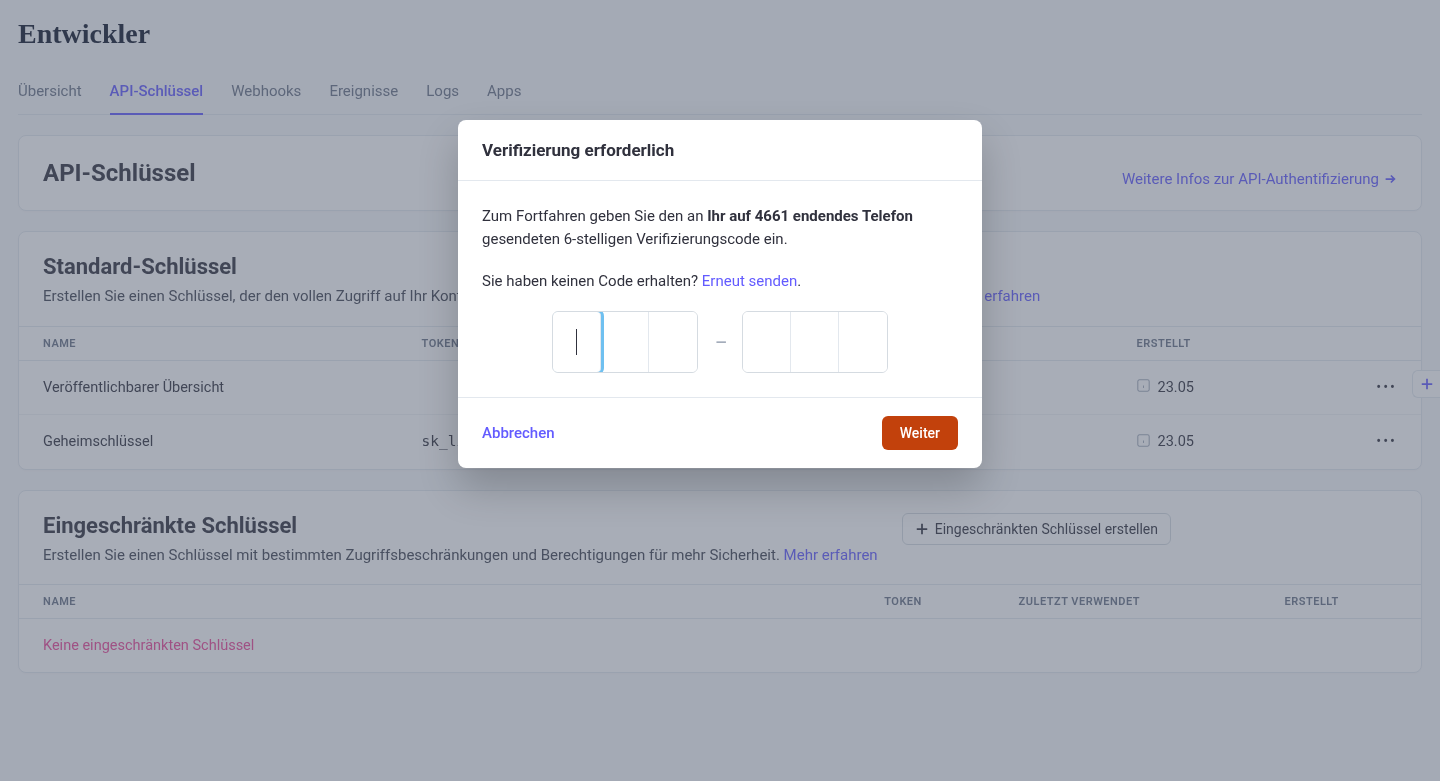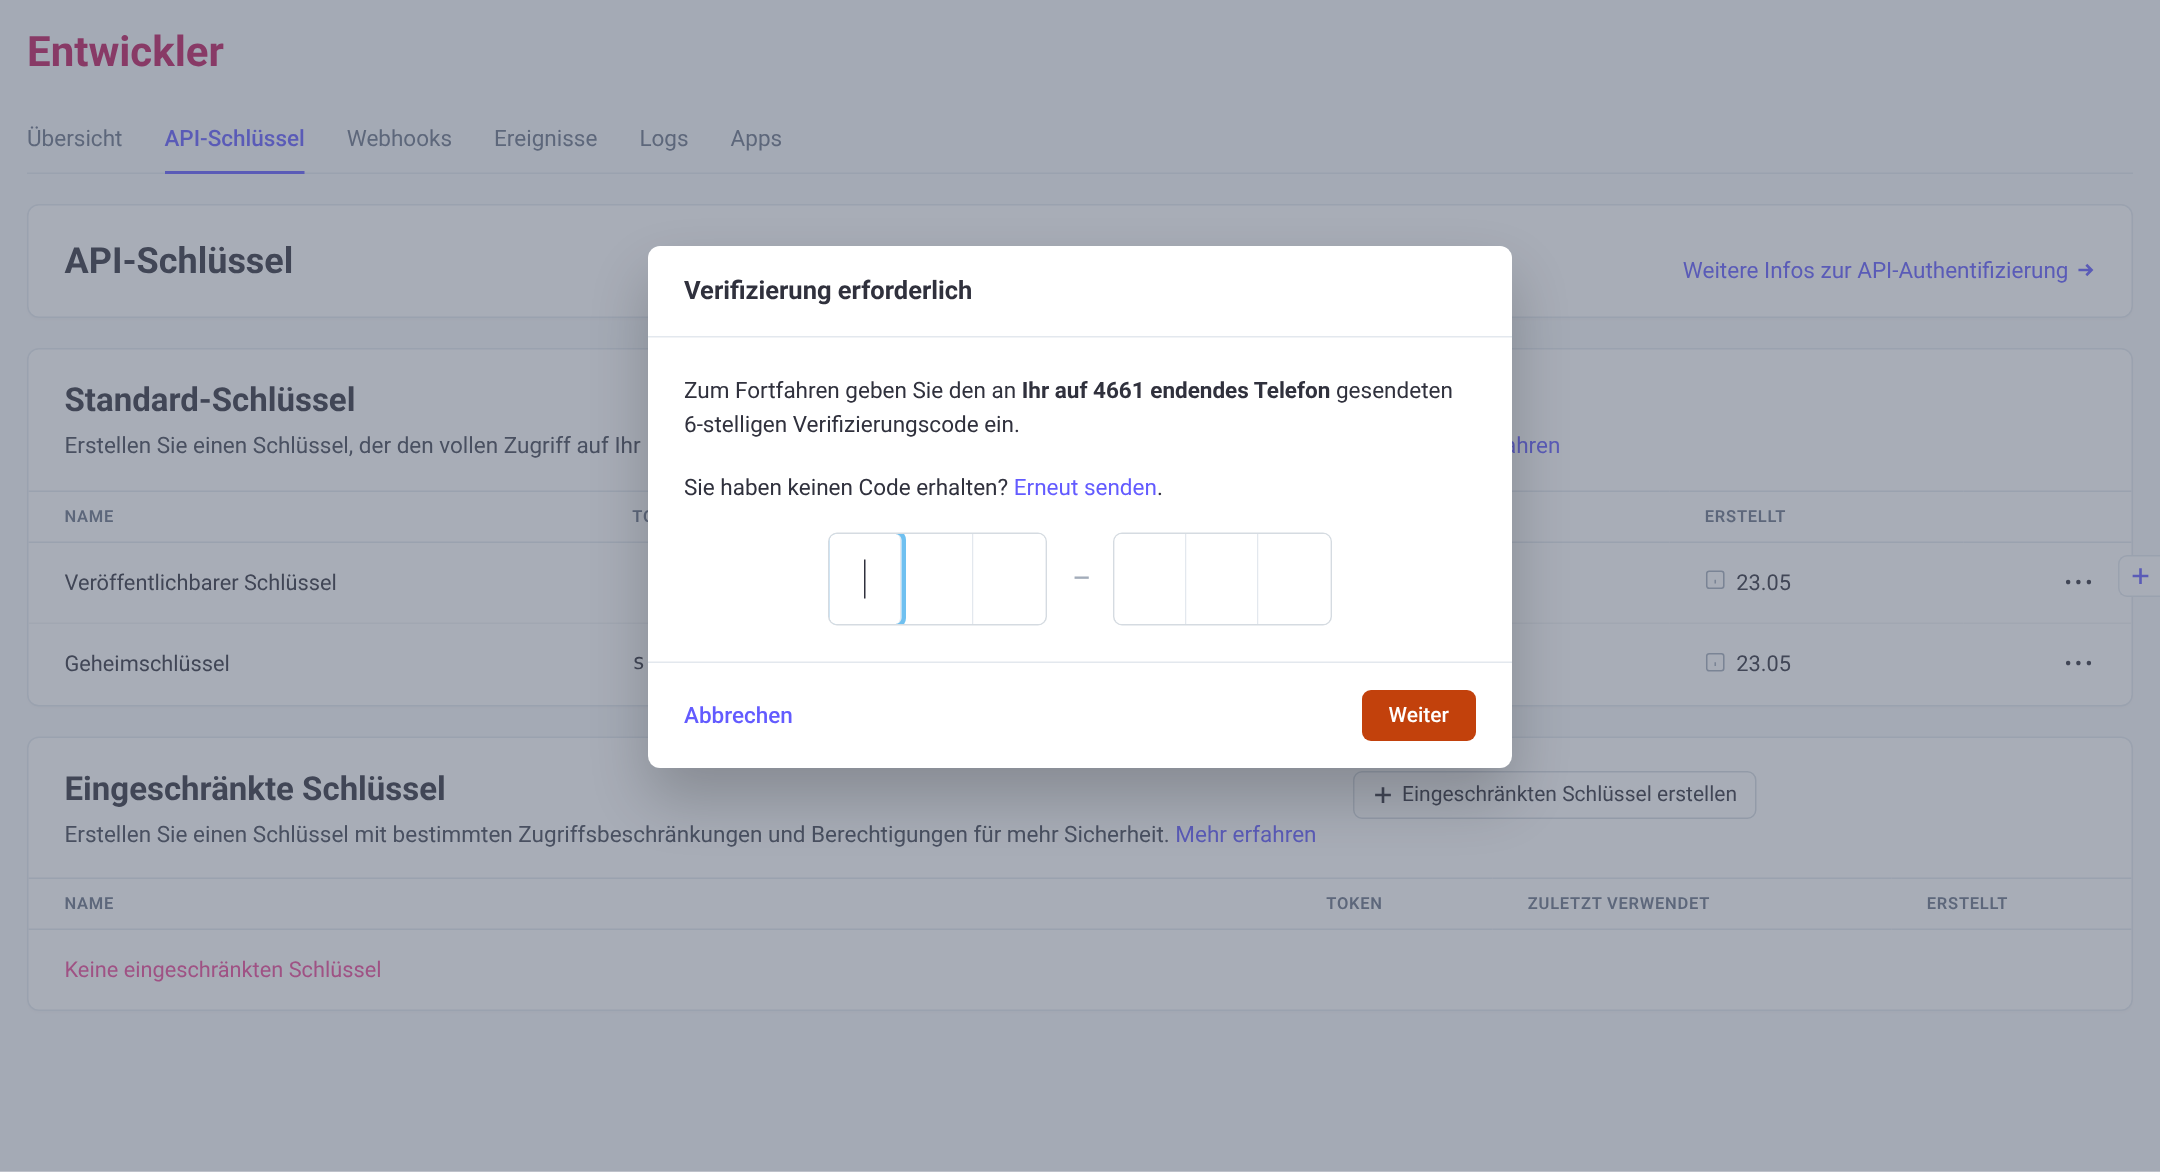--- a/index.html
+++ b/index.html
@@ -1,18 +1,18 @@
 <!DOCTYPE html>
 <html><head>
   <meta charset="utf-8">
   <style>
     * { margin: 0; padding: 0; box-sizing: border-box; font-family: -apple-system, BlinkMacSystemFont, "Segoe UI", Roboto, sans-serif; }
     body { background: #f7f8fa; color: #30313d; width: 1440px; height: 781px; overflow: hidden; position: relative; }
     .container { padding: 18px; }
-    .page-title { font-size: 28px; font-weight: 700; color: #be185d; margin-bottom: 24px; }
+    .page-title { font-size: 28px; font-weight: 700; color: #0f172a; margin-bottom: 24px; font-family: Liberation Serif, serif; }
     .tabs { display: flex; gap: 28px; border-bottom: 1px solid #e3e8ee; margin-bottom: 20px; }
     .tab { padding: 8px 0 14px 0; font-size: 15px; color: #697386; cursor: pointer; position: relative; }
     .tab.active { color: #635bff; font-weight: 500; }
     .tab.active::after { content: ""; position: absolute; left: 0; right: 0; bottom: -1px; height: 2px; background: #635bff; }
     .card { background: #fff; border: 1px solid #e3e8ee; border-radius: 8px; margin-bottom: 20px; box-shadow: 0 1px 2px rgba(0,0,0,0.02); }
     .card-header { padding: 22px 24px; display: flex; justify-content: space-between; align-items: center; }
     .card-header h2 { font-size: 24px; font-weight: 700; color: #30313d; }
     .link { color: #635bff; text-decoration: none; cursor: pointer; }
     .link-arrow { display: inline-flex; align-items: center; gap: 4px; font-size: 15px; margin-top: 12px; }
     .section-head { padding: 22px 24px 18px 24px; display: flex; justify-content: flex-start; align-items: flex-start; gap: 24px; }
@@ -23,21 +23,21 @@
     .table { width: 100%; border-collapse: collapse; }
     .table th { text-align: left; padding: 10px 24px; font-size: 11px; letter-spacing: 0.5px; font-weight: 600; color: #697386; text-transform: uppercase; border-top: 1px solid #e3e8ee; border-bottom: 1px solid #e3e8ee; }
     .table td { padding: 18px 24px; font-size: 14.5px; color: #30313d; border-bottom: 1px solid #f1f2f4; vertical-align: top; }
     .table tr:last-child td { border-bottom: none; }
     .token { font-family: "Menlo", "Consolas", monospace; font-size: 13px; color: #414552; }
     .actions { text-align: right; color: #8792a2; letter-spacing: 2px; cursor: pointer; }
     .info-icon { display: inline-block; vertical-align: middle; color: #a3acba; margin-right: 8px; }
     .empty-row td { color: #ec4899; }
     
     .overlay { position: absolute; inset: 0; background: rgba(82,92,112,0.5); display: flex; align-items: flex-start; justify-content: center; padding-top: 120px; }
-    .modal { width: 576px; background: #fff; border-radius: 8px; box-shadow: 0 20px 40px rgba(0,0,0,0.2); overflow: hidden; margin-top: 44px; }
+    .modal { width: 524px; background: #fff; border-radius: 8px; box-shadow: 0 20px 40px rgba(0,0,0,0.2); overflow: hidden; }
     .modal-head { padding: 20px 24px; border-bottom: 1px solid #e3e8ee; }
     .modal-head h3 { font-size: 17px; font-weight: 700; color: #30313d; }
     .modal-body { padding: 24px; }
     .modal-body p { font-size: 15px; color: #30313d; line-height: 1.55; margin-bottom: 18px; }
     .modal-body p strong { font-weight: 700; }
     .code-row { display: flex; justify-content: center; align-items: center; gap: 18px; margin-top: 10px; }
     .code-group { display: flex; border: 1px solid #d5dbe1; border-radius: 6px; overflow: hidden; }
     .code-cell { width: 48px; height: 60px; border-right: 1px solid #e3e8ee; background: #fff; text-align: center; font-size: 20px; }
     .code-cell:last-child { border-right: none; }
     .code-cell.focus { outline: 3px solid #6fc0f0; outline-offset: 0; border-radius: 4px; position: relative; z-index: 2; }
@@ -94,21 +94,21 @@
         <tr>
           <th class="col-name">NAME</th>
           <th class="col-token">TOKEN</th>
           <th class="col-last">ZULETZT VERWENDET</th>
           <th class="col-created">ERSTELLT</th>
           <th class="col-actions"></th>
         </tr>
       </thead>
       <tbody>
         <tr>
-          <td>Veröffentlichbarer Schlüssel</td>
+          <td>Veröffentlichbarer Übersicht</td>
           <td class="token"></td>
           <td>23.05</td>
           <td>
             <span class="info-icon"><svg width="13" height="13" viewBox="0 0 16 16" fill="none" stroke="currentColor" stroke-width="1.3">
                   <rect x="1" y="1" width="14" height="14" rx="2"></rect>
                   <path d="M8 5v0M8 8v3"></path>
                 </svg></span><span>23.05</span>
           </td>
           <td class="actions">•••</td>
         </tr>

